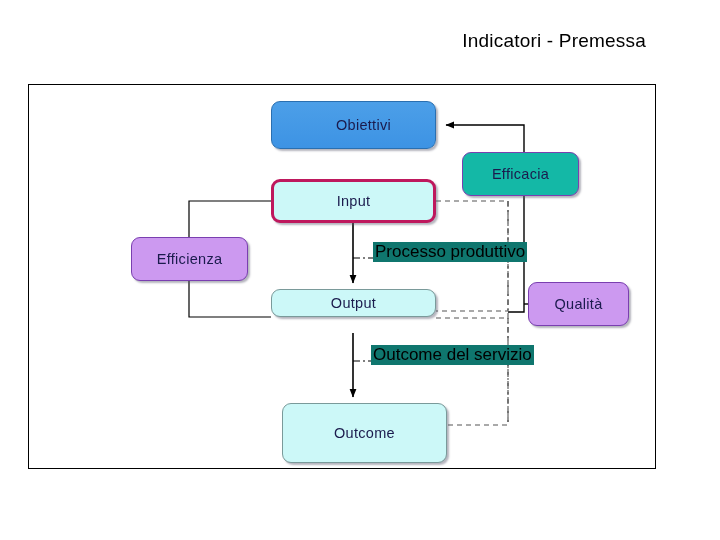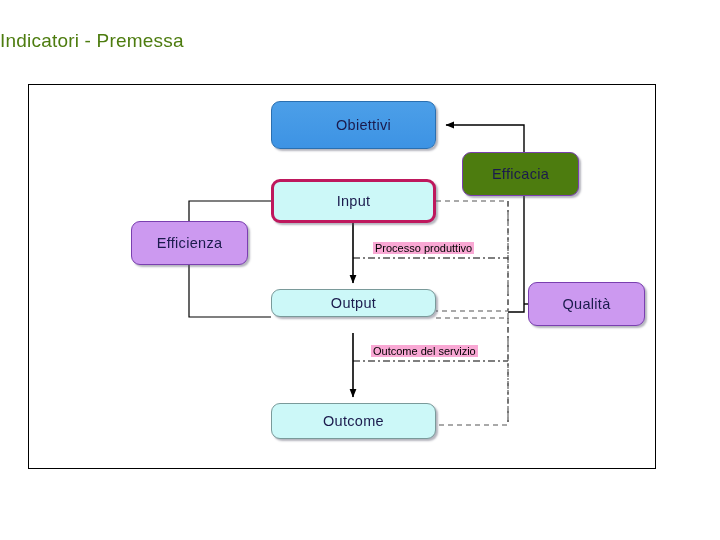--- a/index.html
+++ b/index.html
@@ -12,23 +12,23 @@
     height: 540px;
     font-family: "Liberation Sans", sans-serif;
     overflow: hidden;
     position: relative;
   }
   #page-title {
     position: absolute;
     left: 0;
     top: 30px;
     width: 646px;
-    text-align: left;
+    text-align: right;
     font-size: 19px;
-    color: #4d7c0f;
+    color: #000000;
     letter-spacing: 0.2px;
   }
   #diagram-frame {
     position: absolute;
     left: 28px;
     top: 84px;
     width: 628px;
     height: 385px;
     border: 1px solid #000000;
     background: #ffffff;
@@ -64,45 +64,45 @@
     left: 271px; top: 179px; width: 165px; height: 44px;
     background: #ccf8f8;
     border: 3px solid #be185d;
   }
   .node-output {
     left: 271px; top: 289px; width: 165px; height: 28px;
     background: #ccf8f8;
     border: 1px solid #7a9a9a;
   }
   .node-outcome {
-    left: 271px; top: 403px; width: 165px; height: 36px;
+    left: 282px; top: 403px; width: 165px; height: 60px;
     background: #ccf8f8;
     border: 1px solid #7a9a9a;
   }
   .node-efficacia {
     left: 462px; top: 152px; width: 117px; height: 44px;
-    background: #4d7c0f;
+    background: #14b8a6;
     border: 1px solid #7a3fb0;
   }
   .node-efficienza {
-    left: 131px; top: 221px; width: 117px; height: 44px;
+    left: 131px; top: 237px; width: 117px; height: 44px;
     background: #cc99f0;
     border: 1px solid #7a3fb0;
   }
   .node-qualita {
-    left: 528px; top: 282px; width: 117px; height: 44px;
+    left: 528px; top: 282px; width: 101px; height: 44px;
     background: #cc99f0;
     border: 1px solid #7a3fb0;
   }
   .edge-label {
     position: absolute;
-    font-size: 11px;
+    font-size: 17px;
     color: #000000;
     white-space: nowrap;
-    background: #f9a8d4;
+    background: #0f766e;
     padding: 0 2px;
   }
   .label-processo { left: 373px; top: 242px; }
   .label-cessione { left: 371px; top: 345px; }
 </style>
 </head>
 <body>
 
 <div id="page-title">Indicatori - Premessa</div>
 

